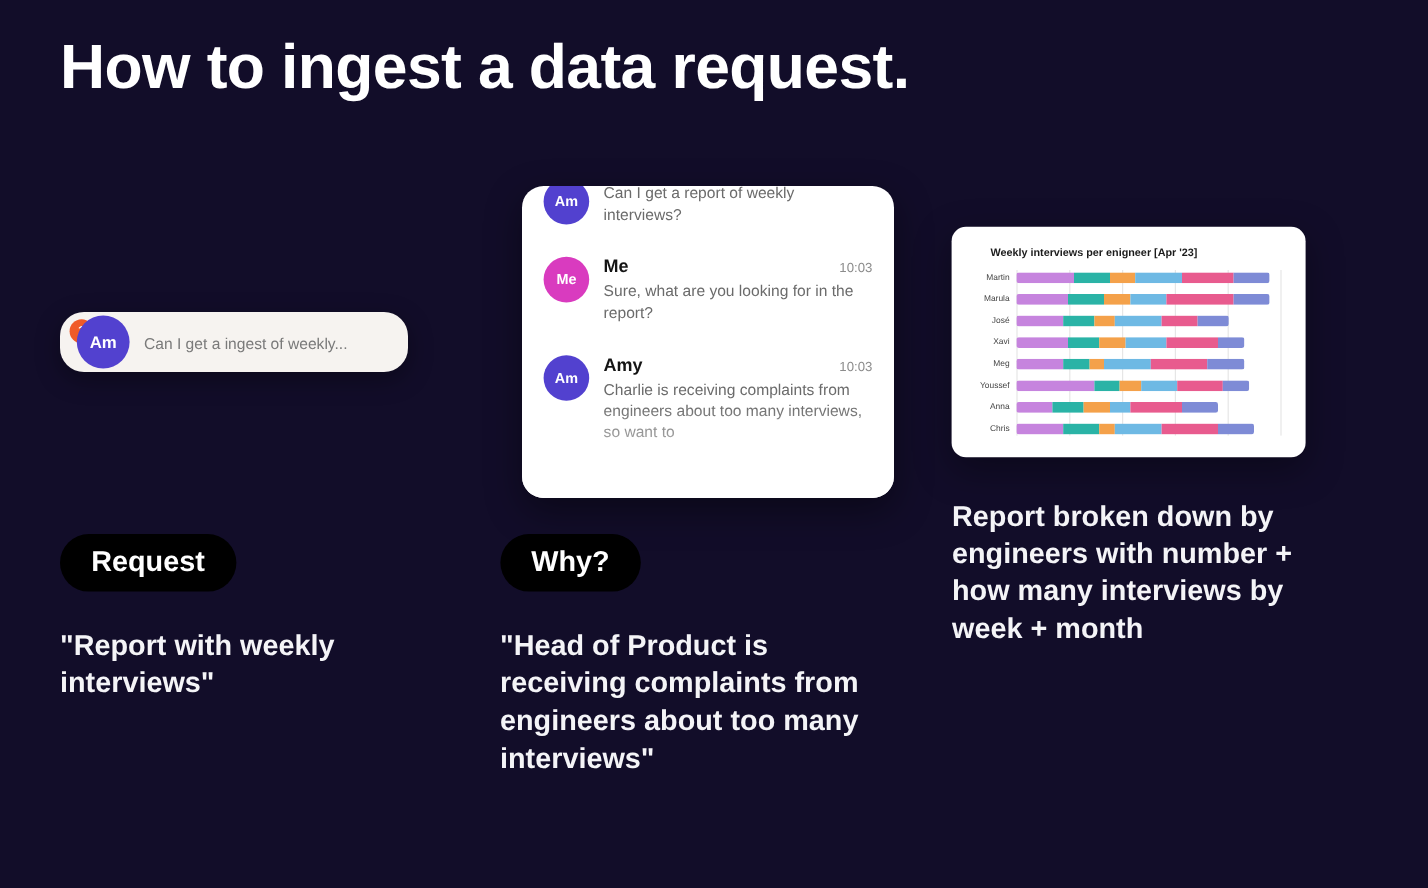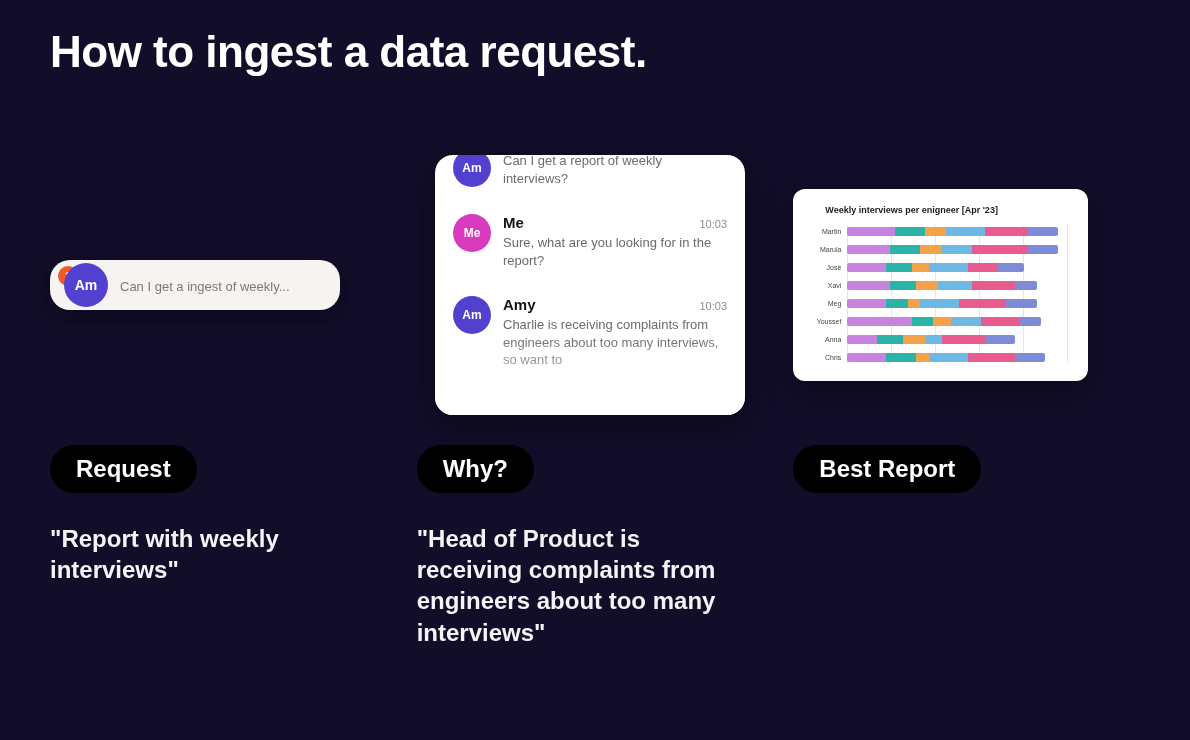--- a/index.html
+++ b/index.html
@@ -9,21 +9,21 @@
     border-radius: 32px;
     font-family: -apple-system, BlinkMacSystemFont, "Segoe UI", Helvetica, Arial, sans-serif;
     color: #fff;
     overflow: hidden;
     position: relative;
   }
   .title {
     position: absolute;
     top: 28px;
     left: 50px;
-    font-size: 44px;
+    font-size: 52px;
     font-weight: 700;
     line-height: 1.1;
     letter-spacing: -0.5px;
     text-align: right;
   }
   .columns {
     position: absolute;
     top: 155px;
     left: 0;
     right: 0;
@@ -324,16 +324,16 @@
                 <div class="seg c2" style="width: 30.1px;"></div>
                 <div class="seg c3" style="width: 12.9px;"></div>
                 <div class="seg c4" style="width: 38.7px;"></div>
                 <div class="seg c5" style="width: 47.3px;"></div>
                 <div class="seg c6" style="width: 30.1px;"></div>
               </div>
             </div>
           </div>
       </div>
     </div>
-    <div class="pill">Best Report</div>
+    <div class="desc">Report broken down by engineers with number + how many interviews by week + month</div>
   </div>
 
 </div>
 
 </body></html>

